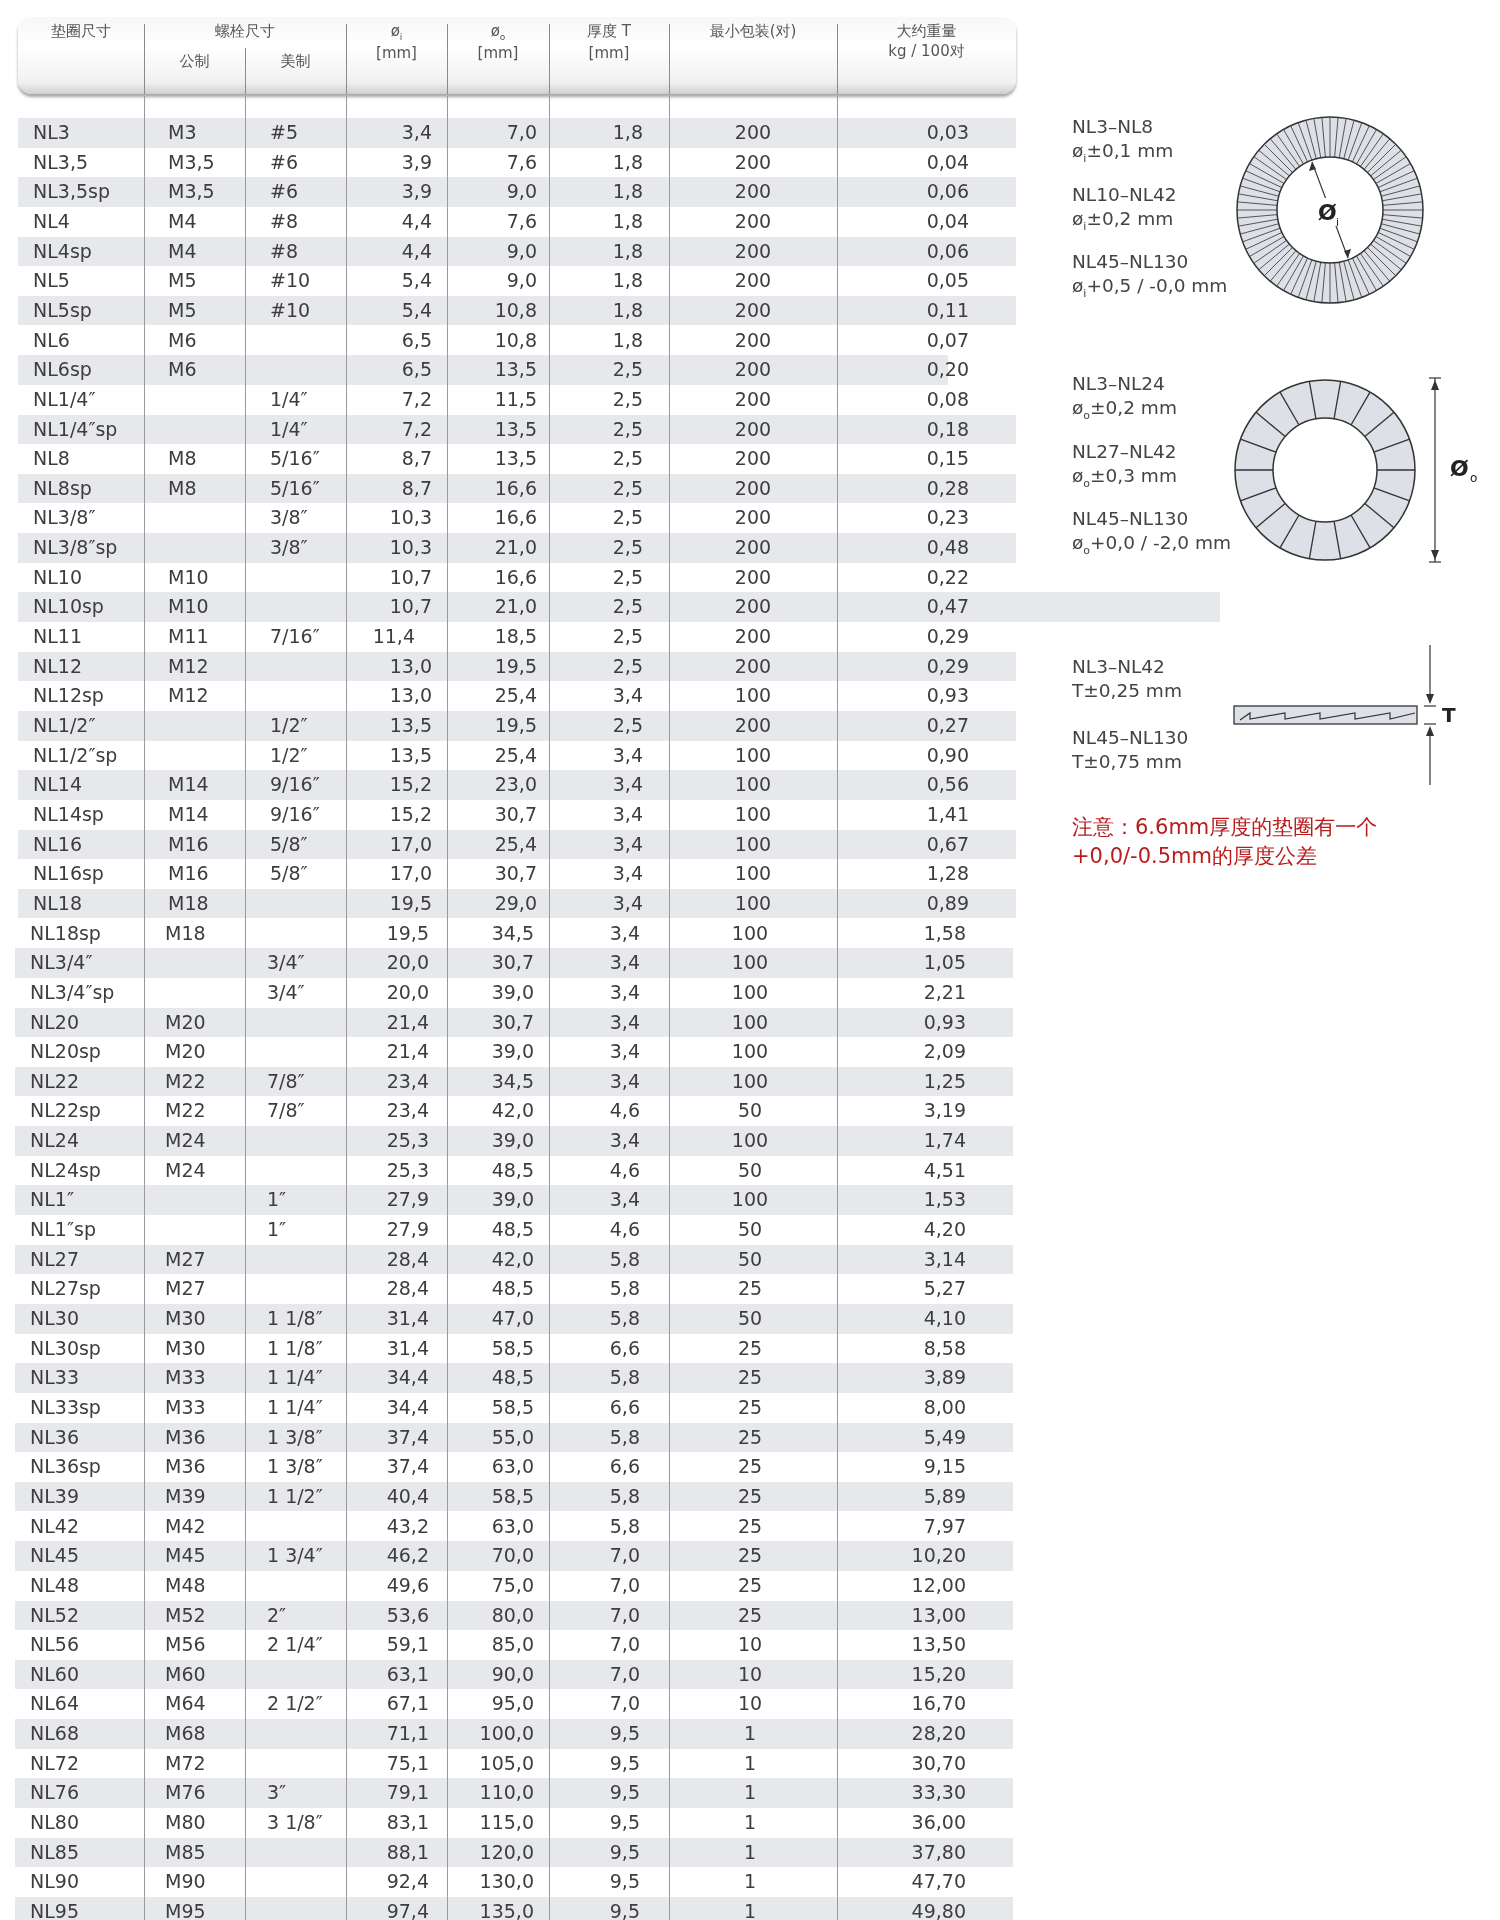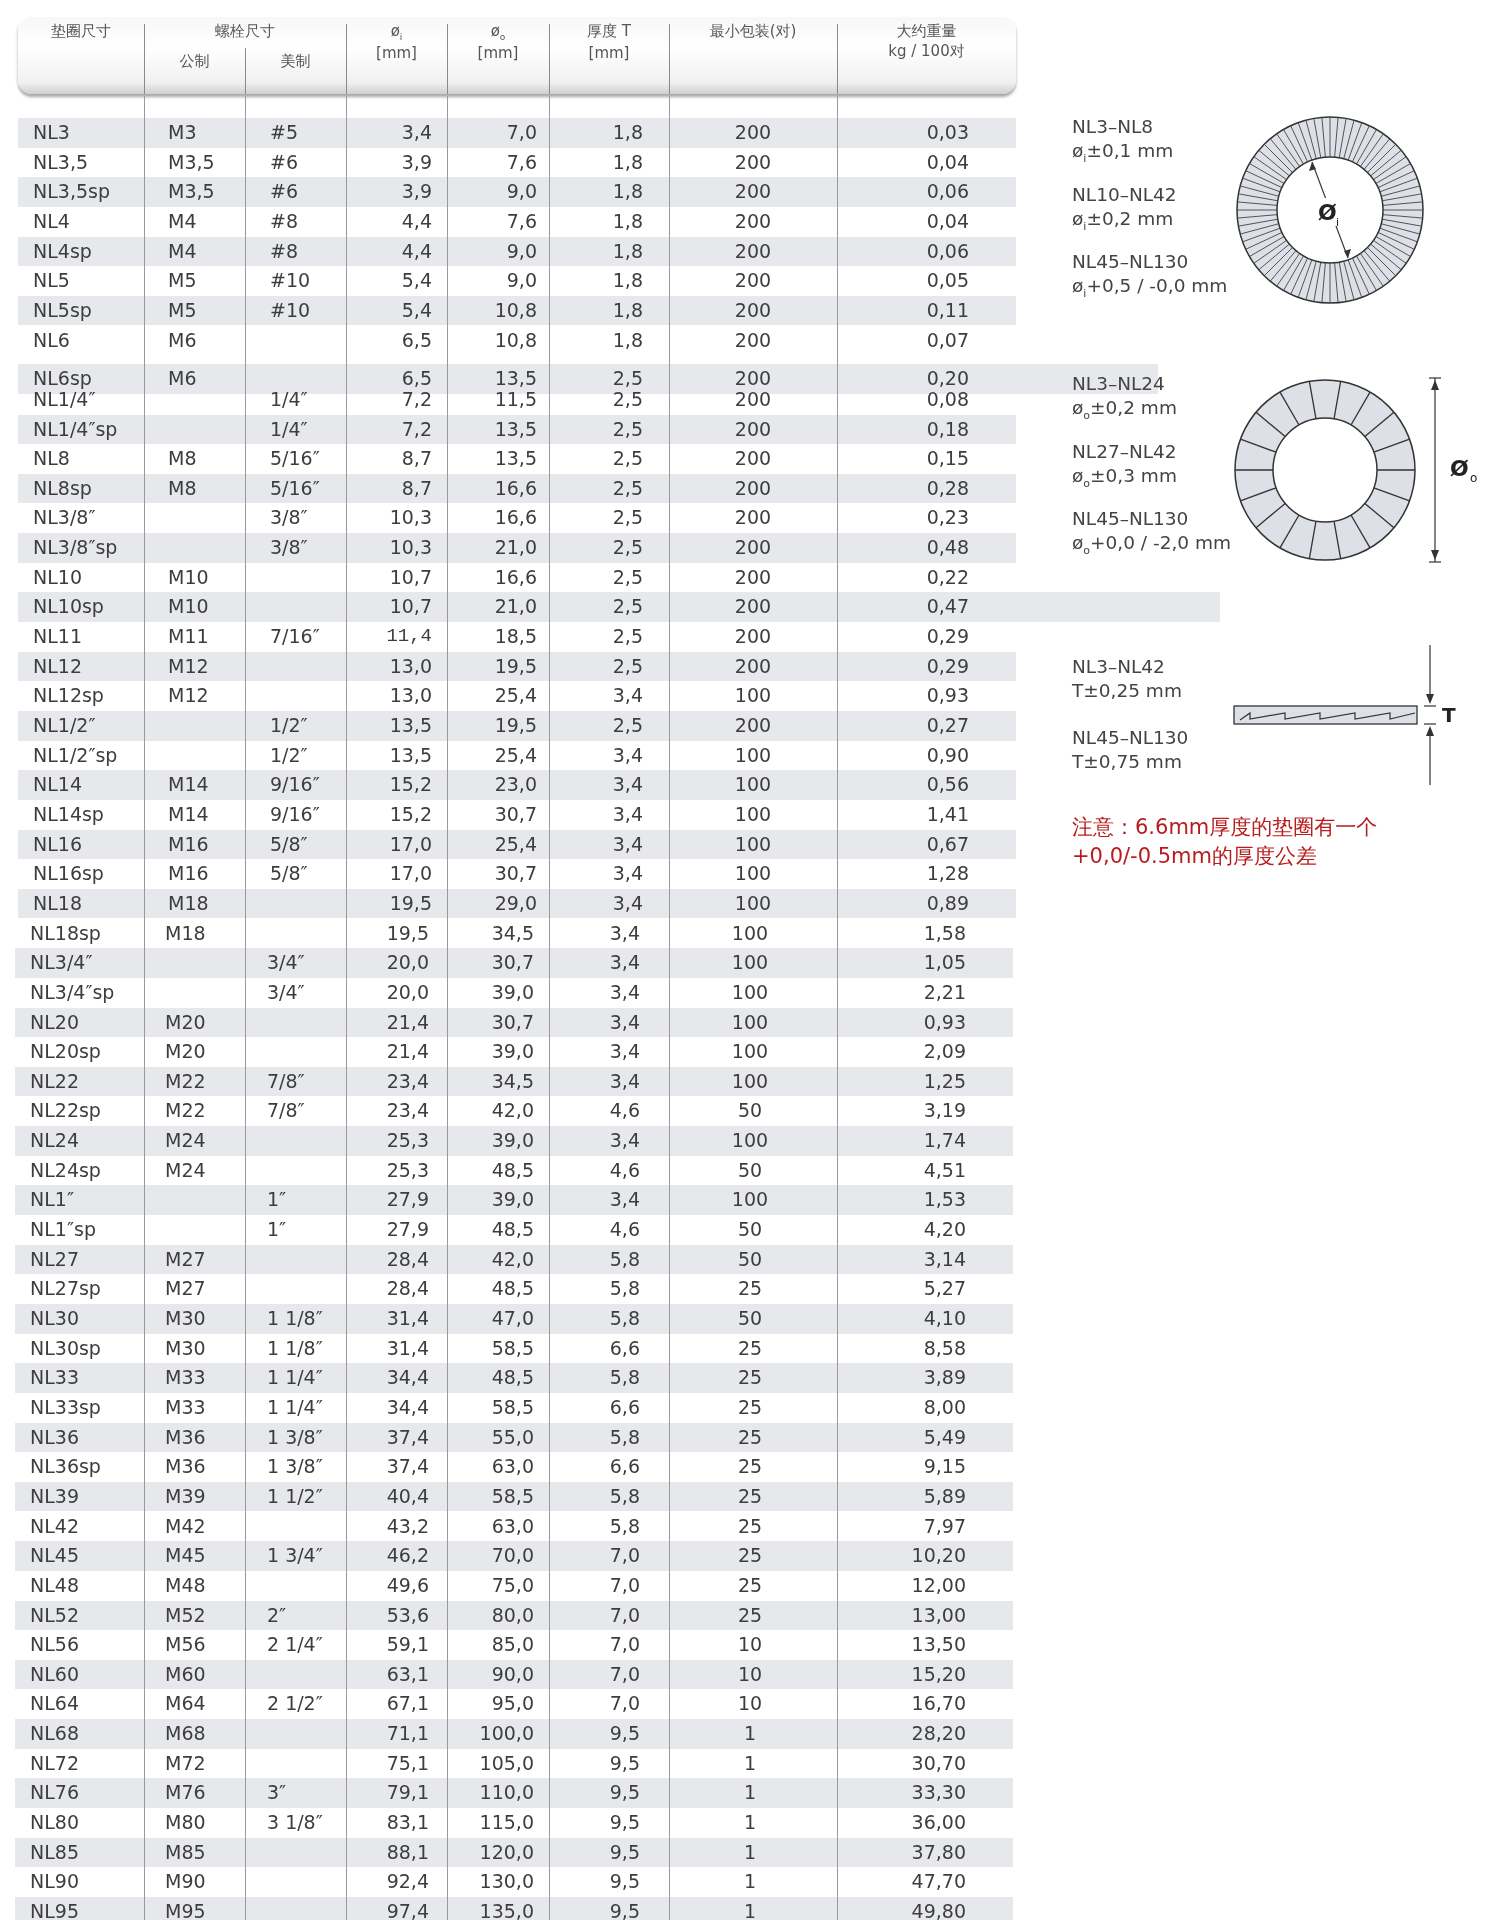--- a/index.html
+++ b/index.html
@@ -136,21 +136,21 @@
     <div class="row" style="top: 325.55px; left: 18px; width: 998px;">
       <span class="c " style="left: 15px; width: 110px;">NL6</span>
       <span class="c " style="left: 150px; width: 80px;">M6</span>
       <span class="c " style="left: 252px; width: 80px;"></span>
       <span class="c r" style="left: 328px; width: 86px;">6,5</span>
       <span class="c r" style="left: 429px; width: 90px;">10,8</span>
       <span class="c r" style="left: 531px; width: 94px;">1,8</span>
       <span class="c ctr" style="left: 651px; width: 168px;">200</span>
       <span class="c r" style="left: 819px; width: 132px;">0,07</span>
     </div>
-    <div class="row g" style="top: 355.2px; left: 18px; width: 1140px; margin-top: 9px;">
+    <div class="row g" style="top: 355.2px; left: 18px; width: 930px;">
       <span class="c " style="left: 15px; width: 110px;">NL6sp</span>
       <span class="c " style="left: 150px; width: 80px;">M6</span>
       <span class="c " style="left: 252px; width: 80px;"></span>
       <span class="c r" style="left: 328px; width: 86px;">6,5</span>
       <span class="c r" style="left: 429px; width: 90px;">13,5</span>
       <span class="c r" style="left: 531px; width: 94px;">2,5</span>
       <span class="c ctr" style="left: 651px; width: 168px;">200</span>
       <span class="c r" style="left: 819px; width: 132px;">0,20</span>
     </div>
     <div class="row" style="top: 384.85px; left: 18px; width: 998px;">
@@ -230,21 +230,21 @@
       <span class="c r" style="left: 328px; width: 86px;">10,7</span>
       <span class="c r" style="left: 429px; width: 90px;">21,0</span>
       <span class="c r" style="left: 531px; width: 94px;">2,5</span>
       <span class="c ctr" style="left: 651px; width: 168px;">200</span>
       <span class="c r" style="left: 819px; width: 132px;">0,47</span>
     </div>
     <div class="row" style="top: 622.05px; left: 18px; width: 998px;">
       <span class="c " style="left: 15px; width: 110px;">NL11</span>
       <span class="c " style="left: 150px; width: 80px;">M11</span>
       <span class="c " style="left: 252px; width: 80px;">7/16″</span>
-      <span class="c r" style="left: 328px; width: 86px; font-family: Liberation Mono, monospace;">11,4</span>
+      <span class="c r" style="left: 311px; width: 86px;">11,4</span>
       <span class="c r" style="left: 429px; width: 90px;">18,5</span>
       <span class="c r" style="left: 531px; width: 94px;">2,5</span>
       <span class="c ctr" style="left: 651px; width: 168px;">200</span>
       <span class="c r" style="left: 819px; width: 132px;">0,29</span>
     </div>
     <div class="row g" style="top: 651.7px; left: 18px; width: 998px;">
       <span class="c " style="left: 15px; width: 110px;">NL12</span>
       <span class="c " style="left: 150px; width: 80px;">M12</span>
       <span class="c " style="left: 252px; width: 80px;"></span>
       <span class="c r" style="left: 328px; width: 86px;">13,0</span>

